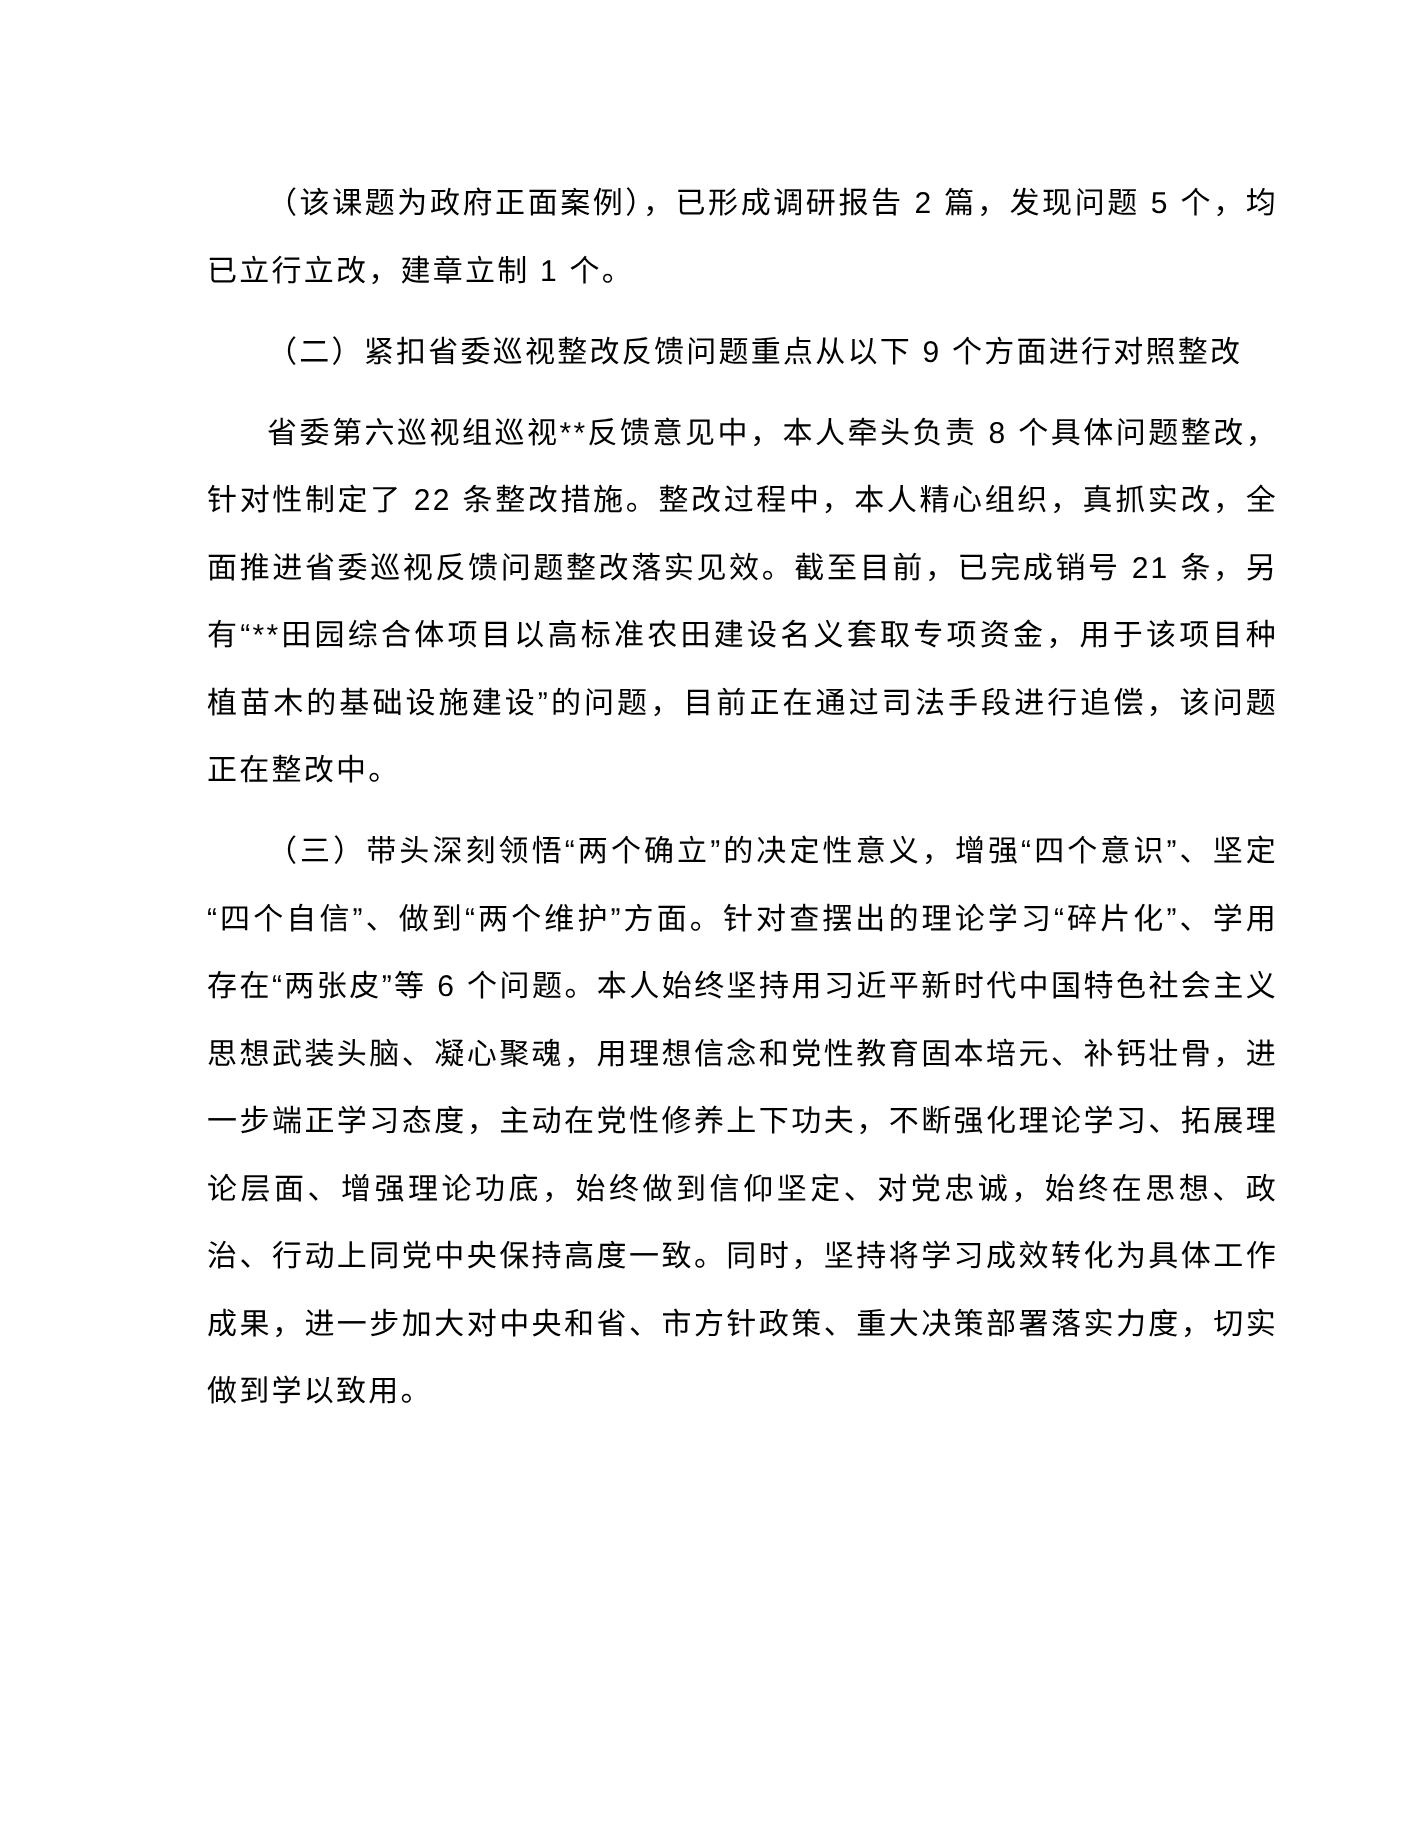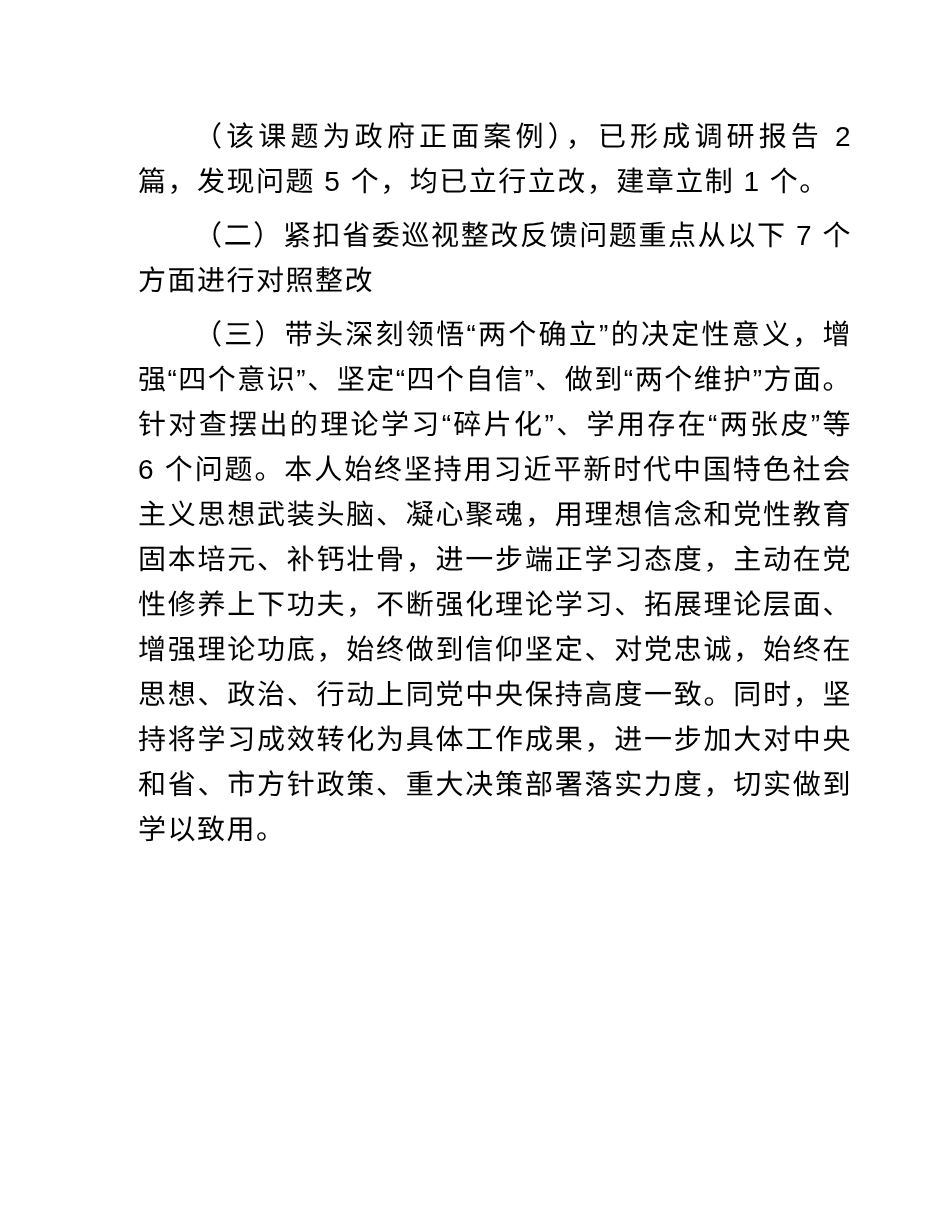--- a/index.html
+++ b/index.html
@@ -17,31 +17,32 @@
   }
   .content {
     position: absolute;
     left: 138px;
     top: 114px;
     width: 714px;
     color: #000000;
   }
   .content p {
     margin: 0 0 9px 0;
-    font-size: 28px;
+    font-size: 20px;
     line-height: 45px;
     letter-spacing: 1.5px;
     text-indent: 2em;
     text-align: justify;
     text-justify: inter-ideograph;
     word-break: break-all;
   }
 </style>
 </head>
 <body>
 
 <div class="page">
   <div class="content">
     <p>（该课题为政府正面案例），已形成调研报告 2 篇，发现问题 5 个，均已立行立改，建章立制 1 个。</p>
-    <p>（二）紧扣省委巡视整改反馈问题重点从以下 7 个方面进行对照整改</p>
+    <p>（二）紧扣省委巡视整改反馈问题重点从以下 9 个方面进行对照整改</p>
+    <p>省委第六巡视组巡视**反馈意见中，本人牵头负责 8 个具体问题整改，针对性制定了 22 条整改措施。整改过程中，本人精心组织，真抓实改，全面推进省委巡视反馈问题整改落实见效。截至目前，已完成销号 21 条，另有“**田园综合体项目以高标准农田建设名义套取专项资金，用于该项目种植苗木的基础设施建设”的问题，目前正在通过司法手段进行追偿，该问题正在整改中。</p>
     <p>（三）带头深刻领悟“两个确立”的决定性意义，增强“四个意识”、坚定“四个自信”、做到“两个维护”方面。针对查摆出的理论学习“碎片化”、学用存在“两张皮”等 6 个问题。本人始终坚持用习近平新时代中国特色社会主义思想武装头脑、凝心聚魂，用理想信念和党性教育固本培元、补钙壮骨，进一步端正学习态度，主动在党性修养上下功夫，不断强化理论学习、拓展理论层面、增强理论功底，始终做到信仰坚定、对党忠诚，始终在思想、政治、行动上同党中央保持高度一致。同时，坚持将学习成效转化为具体工作成果，进一步加大对中央和省、市方针政策、重大决策部署落实力度，切实做到学以致用。</p>
   </div>
 </div>
 
 </body></html>

